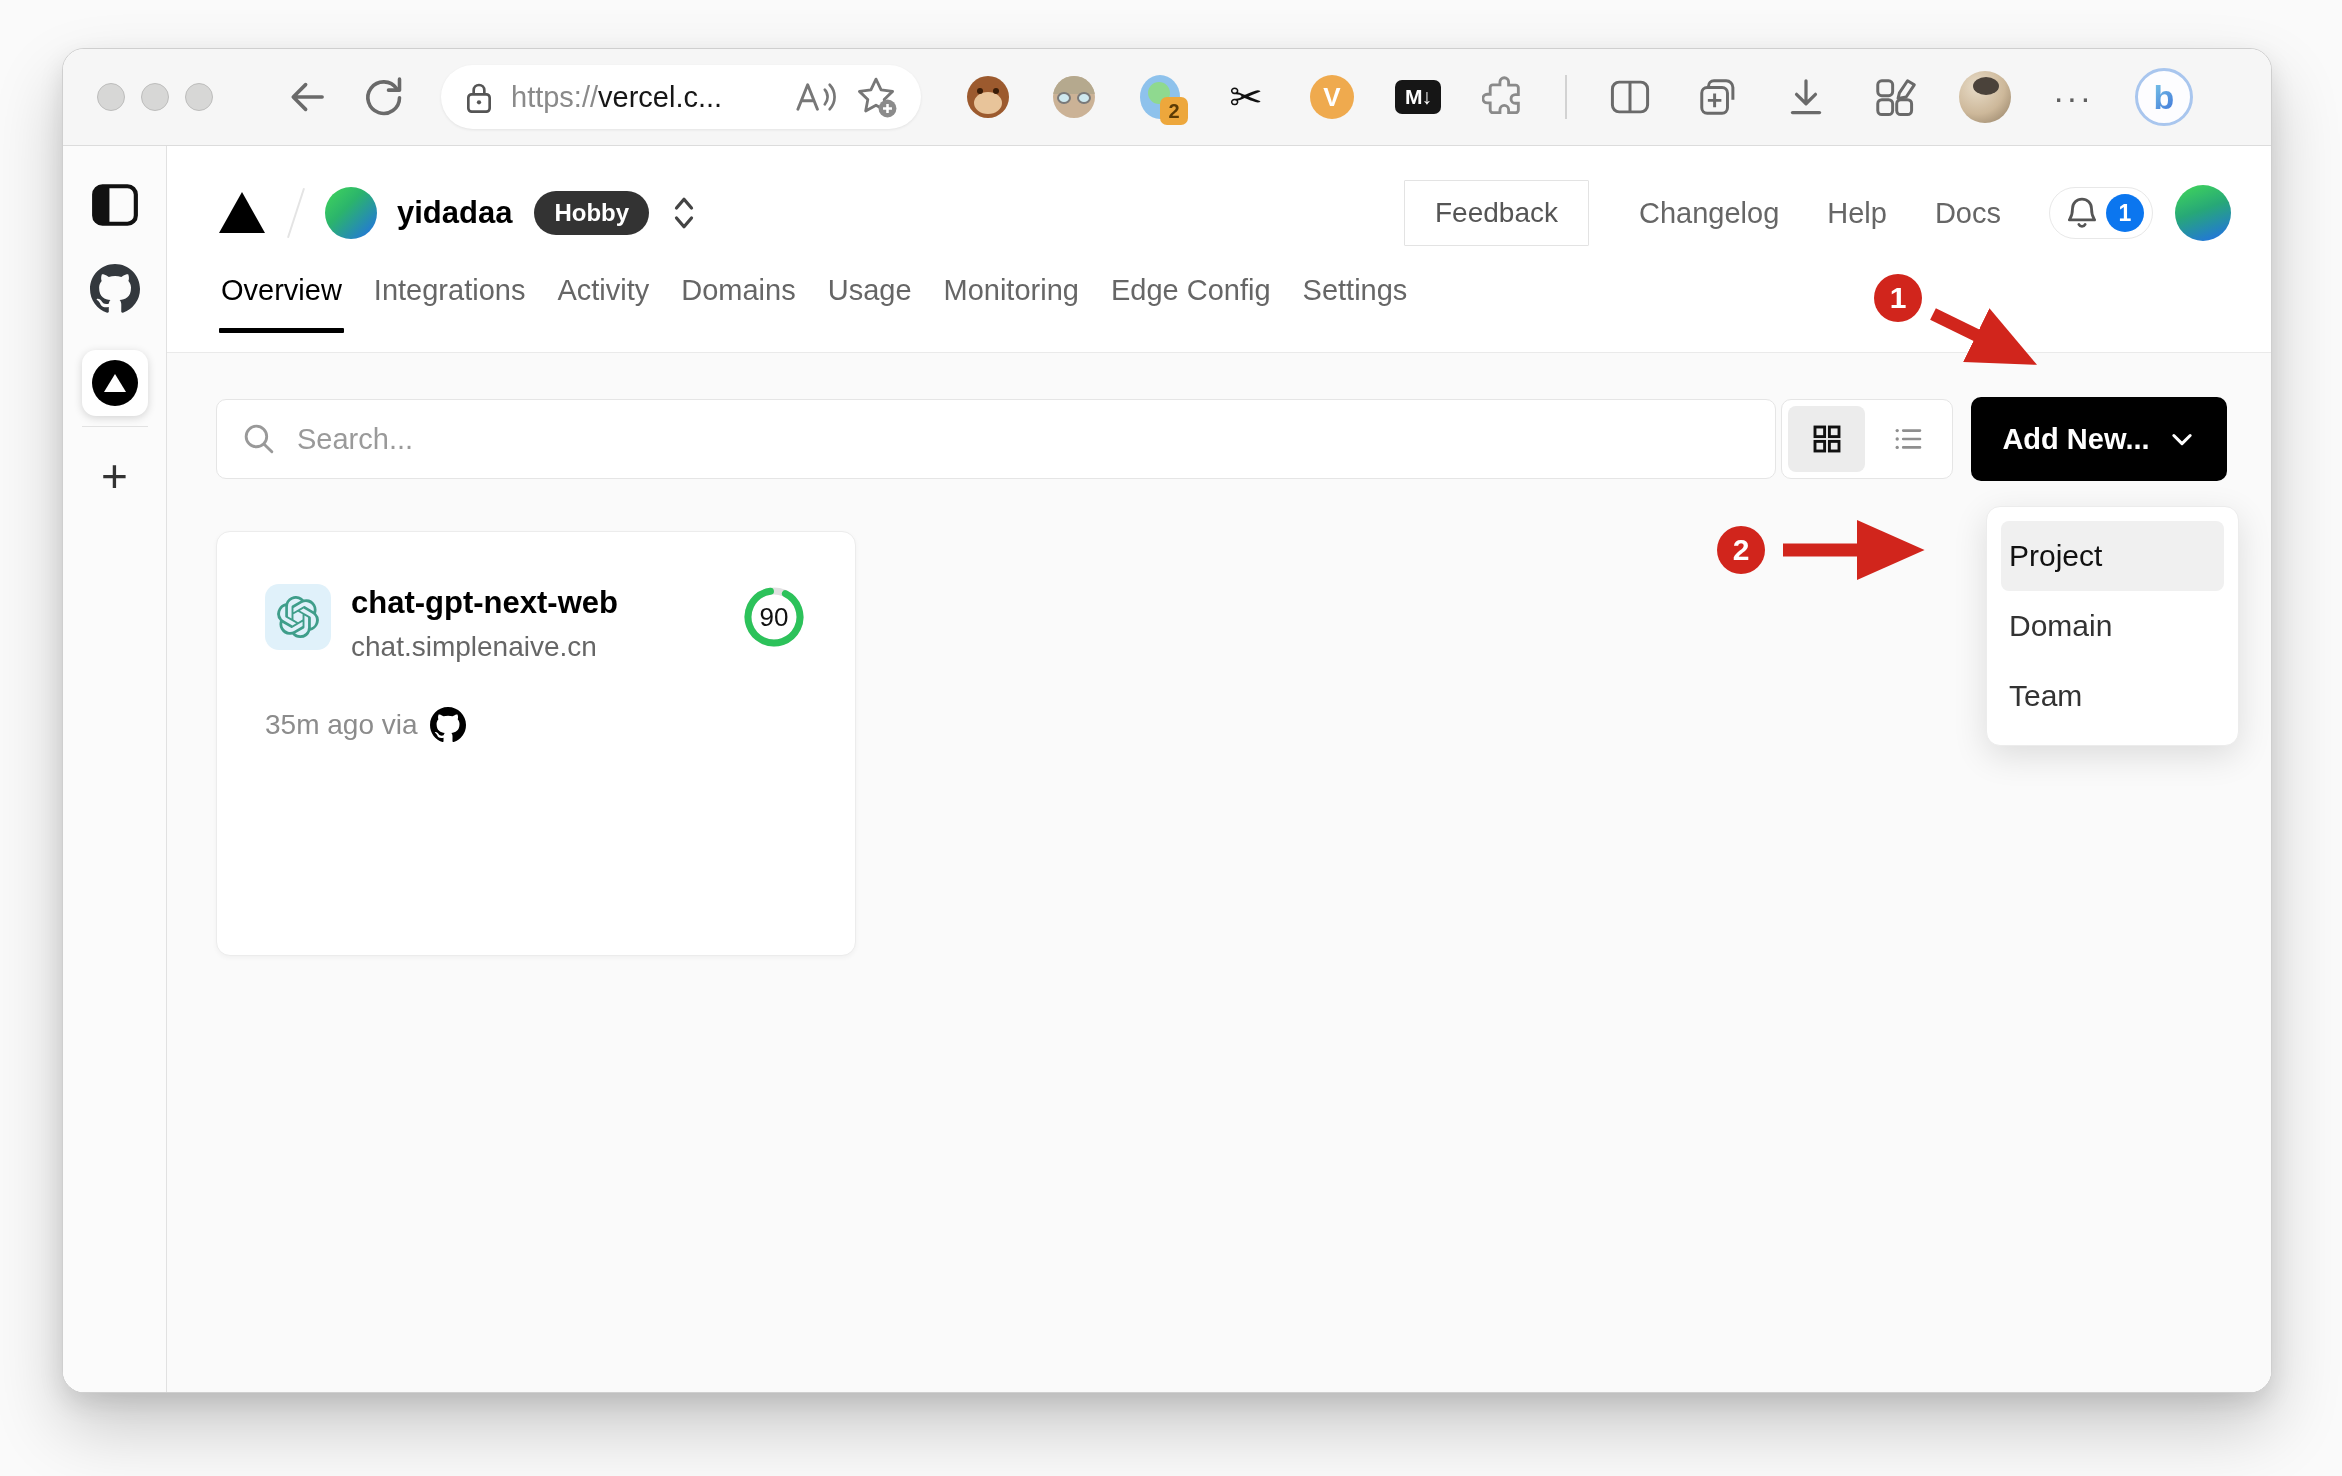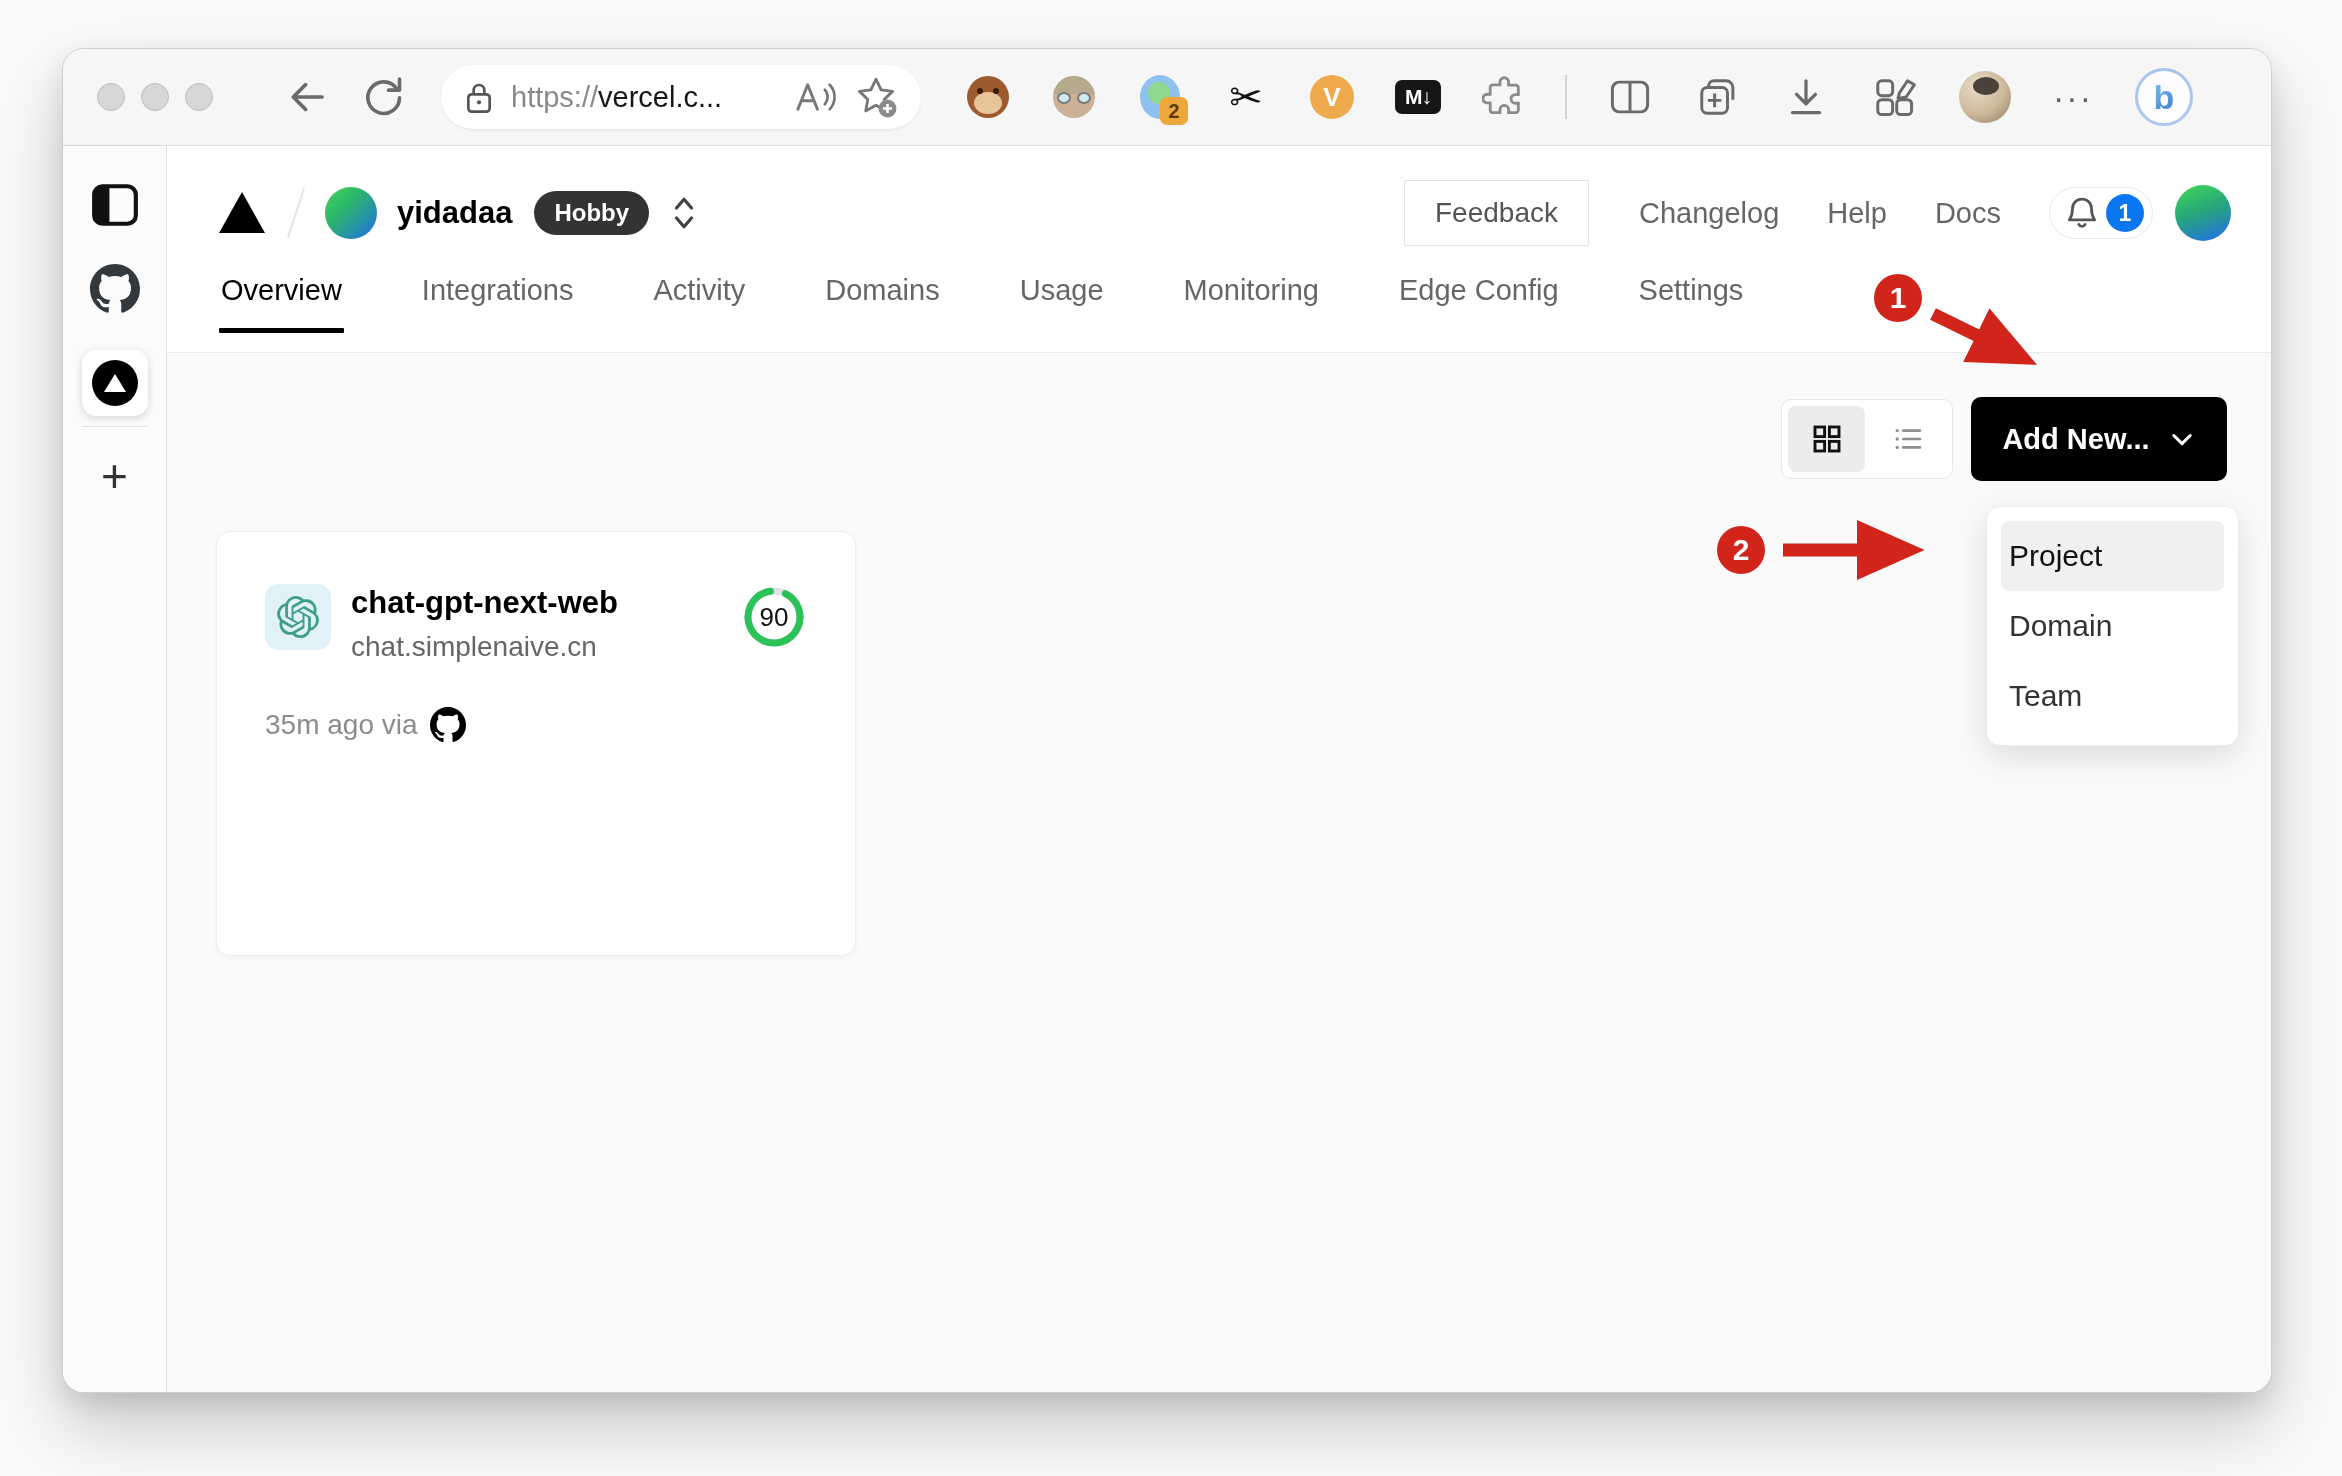--- a/index.html
+++ b/index.html
@@ -78,21 +78,21 @@
   .team-name { font-size:31px; font-weight:700; color:#000; margin-right:22px; }
   .plan-badge { background:#333; color:#fff; font-size:24px; font-weight:600; border-radius:999px; padding:8px 20px; margin-right:20px; }
   .hdr-spacer { flex:1; }
   .feedback-btn { border:1px solid #e3e3e3; background:#fff; border-radius:1px; font-size:28px; color:#555; padding:16px 30px; cursor:pointer; margin-right:50px; }
   .hdr-link { background:none; border:none; font-size:29px; color:#666; cursor:pointer; margin-right:48px; }
   .bell-pill { display:flex; align-items:center; gap:6px; border:1px solid #e8e8e8; background:#fff; border-radius:999px; padding:6px 8px 6px 14px; cursor:pointer; margin-right:22px; }
   .notif-badge { width:38px; height:38px; border-radius:50%; background:#0b76ef; color:#fff; font-size:23px; font-weight:600; display:flex; align-items:center; justify-content:center; }
   .profile-avatar { width:56px; height:56px; border-radius:50%; background:linear-gradient(160deg,#3fd35c 5%,#27a877 45%,#2272e2 95%); border:none; cursor:pointer; }
 
   
-  .v-tabs { position:absolute; left:52px; top:128px; display:flex; gap:76px; }
+  .v-tabs { position:absolute; left:52px; top:128px; display:flex; gap:28px; }
   .v-tab { position:relative; background:none; border:none; font-size:29px; color:#666; cursor:pointer; padding:0 2px 26px; }
   .v-tab.active { color:#000; font-weight:500; }
   .tab-underline { position:absolute; left:0; right:0; bottom:0; height:5px; background:#000; border-radius:1px; }
 
   
   .content { position:absolute; left:0; top:207px; width:100%; height:1041px; background:#fafafa; }
   .search-box {
     position:absolute; left:49px; top:46px; width:1560px; height:80px;
     background:#fff; border:1px solid #e5e5e5; border-radius:10px;
     display:flex; align-items:center; padding:0 24px; gap:20px;
@@ -347,20 +347,27 @@
           <button class="v-tab">Domains</button>
           <button class="v-tab">Usage</button>
           <button class="v-tab">Monitoring</button>
           <button class="v-tab">Edge Config</button>
           <button class="v-tab">Settings</button>
         </div>
       </div>
 
       <div class="content">
 
+        <div class="search-box">
+          <svg width="36" height="36" viewBox="0 0 28 28">
+              <circle cx="12" cy="12" r="8" fill="none" stroke="#999" stroke-width="2.2"></circle>
+              <path d="M18 18 l6 6" stroke="#999" stroke-width="2.2" stroke-linecap="round"></path>
+            </svg>
+          <input class="search-input" type="text" placeholder="Search..." style="">
+        </div>
 
         <div class="view-toggle">
           <button class="vt-btn active">
             <svg width="36" height="36" viewBox="0 0 30 30">
                 <rect x="5" y="5" width="8" height="8" fill="none" stroke="#111" stroke-width="2.4"></rect>
                 <rect x="17" y="5" width="8" height="8" fill="none" stroke="#111" stroke-width="2.4"></rect>
                 <rect x="5" y="17" width="8" height="8" fill="none" stroke="#111" stroke-width="2.4"></rect>
                 <rect x="17" y="17" width="8" height="8" fill="none" stroke="#111" stroke-width="2.4"></rect>
               </svg>
           </button>

